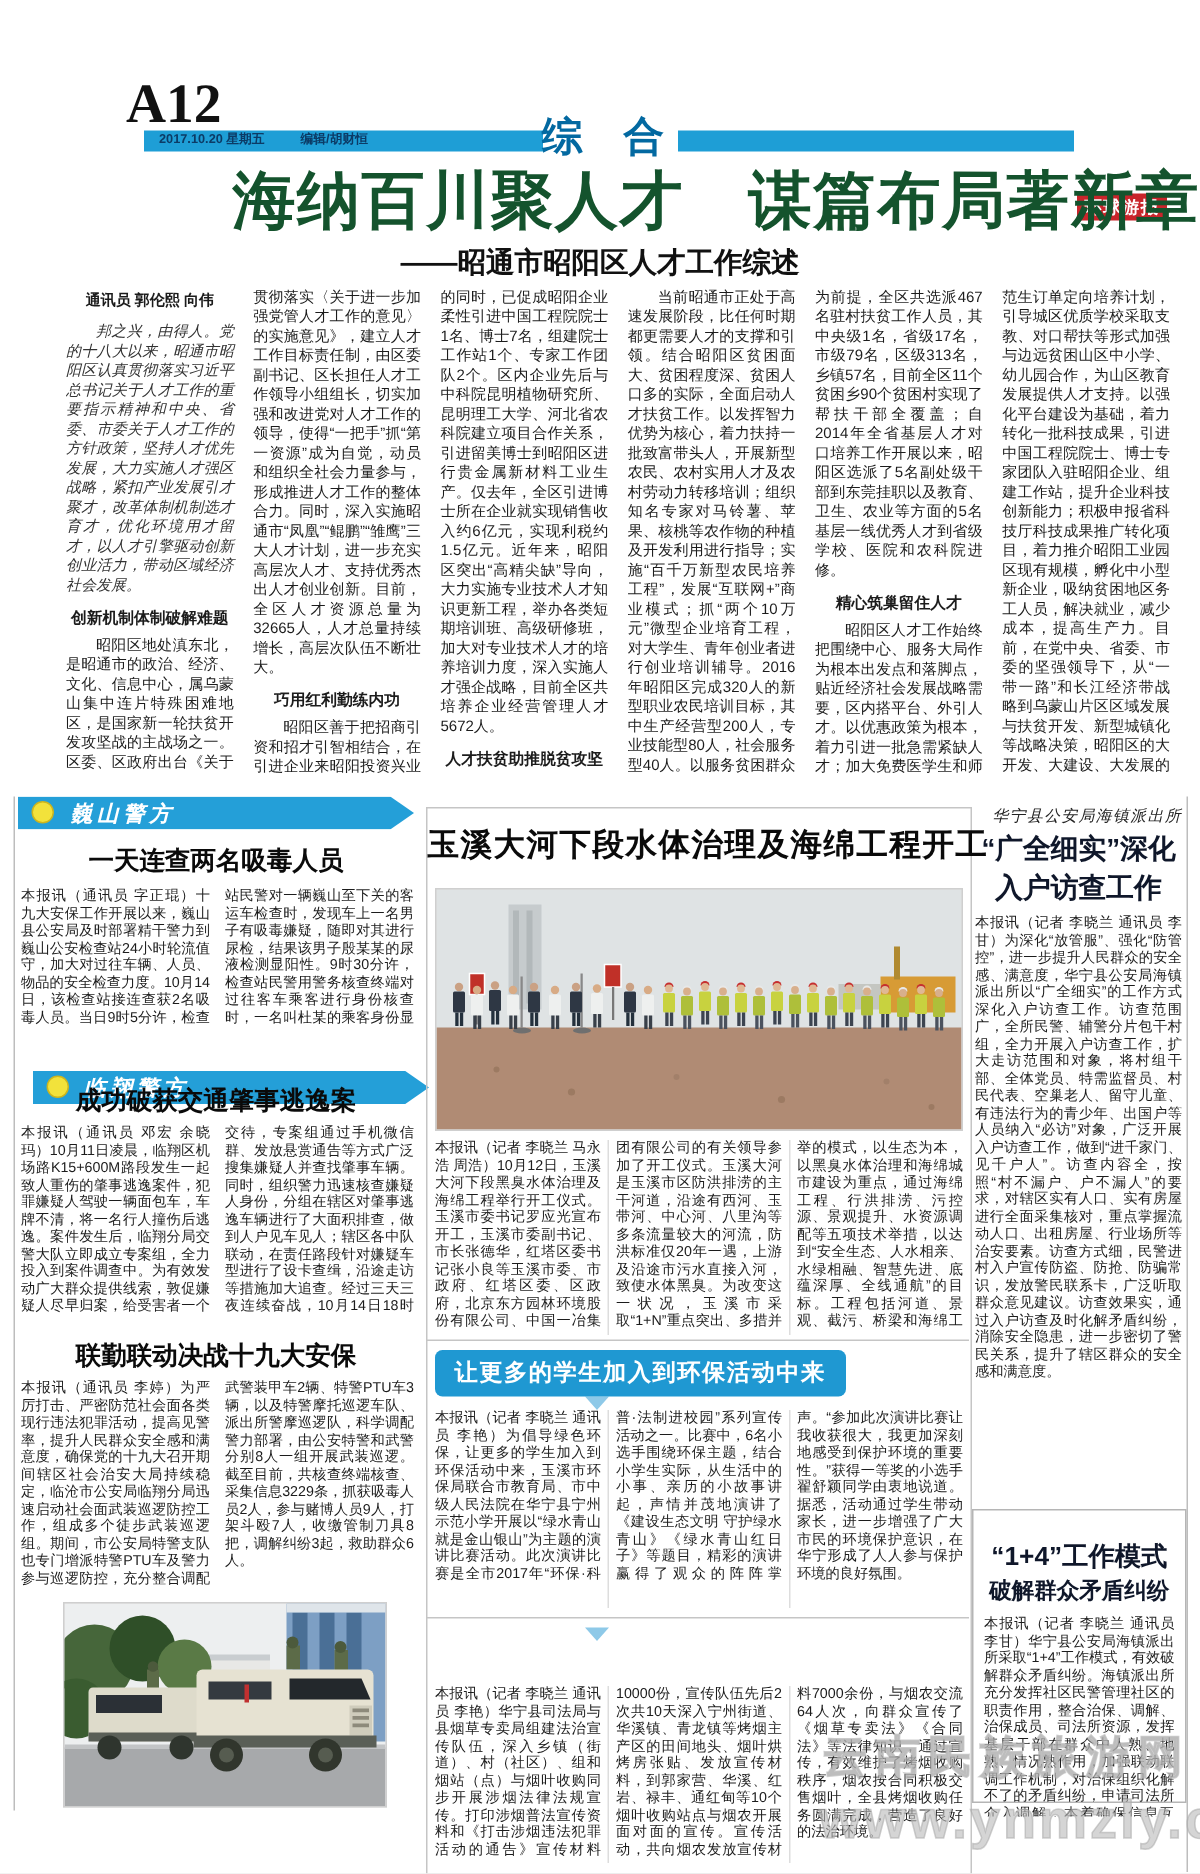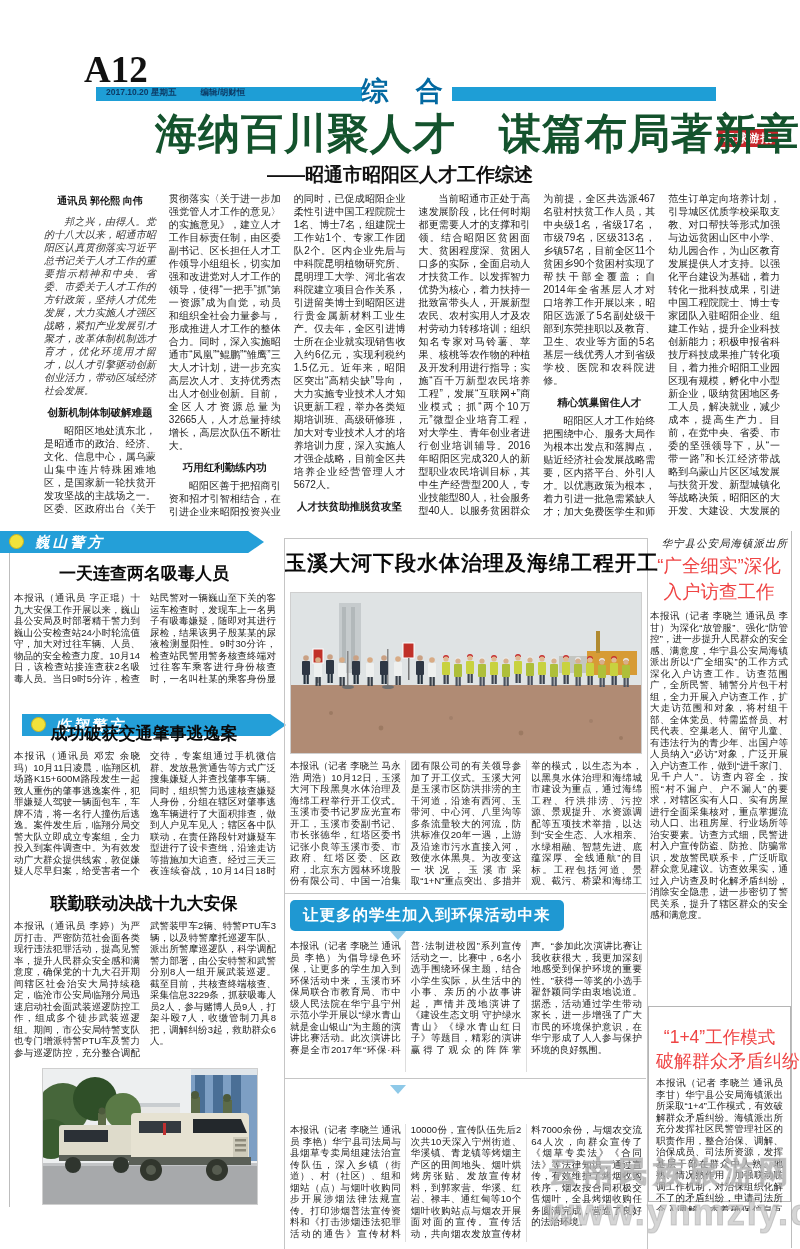--- a/index.html
+++ b/index.html
@@ -41,21 +41,21 @@
   .mid-frame{border:1px solid #c5c5c5;}
   .hrule{background:#c5c5c5;height:1px;}
   .river-hl{font-size:21px;font-weight:900;text-align:center;letter-spacing:1px;color:#0a0a0a;white-space:nowrap;}
   .photo{border:1px solid #cfcfcf;box-sizing:border-box;background:#ddd;}
   .bluebox{display:inline-block;background:#1f98d2;color:#fff;font-weight:900;font-size:15.5px;
            letter-spacing:1px;padding:5px 13px;border-radius:5px;white-space:nowrap;}
   .pointer{width:0;height:0;border:8px solid transparent;border-top:9px solid #8ec9e8;margin-left:100px;}
 
   
   .kicker{font-style:italic;font-size:10.5px;text-align:right;letter-spacing:1px;color:#222;}
-  .right-hl{font-size:18.5px;font-weight:400;text-align:center;line-height:26px;color:#ef4444;white-space:nowrap;}
+  .right-hl{font-size:18.5px;font-weight:700;text-align:center;line-height:26px;color:#0f172a;white-space:nowrap;}
   .mode-box{border:1px solid #b5b5b5;box-sizing:border-box;padding:18px 7px 4px 7px;}
   .vrule{background:#bdbdbd;width:1px;}
 
   .watermark{text-align:center;font-weight:bold;color:rgba(185,185,185,0.6);
              -webkit-text-stroke:1px rgba(170,170,170,0.55);line-height:1.25;}
   .wm1{font-size:30px;letter-spacing:5px;}
   .wm2{font-size:36px;letter-spacing:2px;}
 </style>
 </head>
 <body>
@@ -82,21 +82,21 @@
     <p>昭阳区善于把招商引资和招才引智相结合，在引进企业来昭阳投资兴业的同时，已促成昭阳企业柔性引进中国工程院院士1名、博士7名，组建院士工作站1个、专家工作团队2个。区内企业先后与中科院昆明植物研究所、昆明理工大学、河北省农科院建立项目合作关系，引进留美博士到昭阳区进行贵金属新材料工业生产。仅去年，全区引进博士所在企业就实现销售收入约6亿元，实现利税约1.5亿元。近年来，昭阳区突出“高精尖缺”导向，大力实施专业技术人才知识更新工程，举办各类短期培训班、高级研修班，加大对专业技术人才的培养培训力度，深入实施人才强企战略，目前全区共培养企业经营管理人才5672人。</p>
     <div class="subhead">人才扶贫助推脱贫攻坚</div>
     <p>当前昭通市正处于高速发展阶段，比任何时期都更需要人才的支撑和引领。结合昭阳区贫困面大、贫困程度深、贫困人口多的实际，全面启动人才扶贫工作。以发挥智力优势为核心，着力扶持一批致富带头人，开展新型农民、农村实用人才及农村劳动力转移培训；组织知名专家对马铃薯、苹果、核桃等农作物的种植及开发利用进行指导；实施“百千万新型农民培养工程”，发展“互联网+”商业模式；抓“两个10万元”微型企业培育工程，对大学生、青年创业者进行创业培训辅导。2016年昭阳区完成320人的新型职业农民培训目标，其中生产经营型200人，专业技能型80人，社会服务型40人。以服务贫困群众为前提，全区共选派467名驻村扶贫工作人员，其中央级1名，省级17名，市级79名，区级313名，乡镇57名，目前全区11个贫困乡90个贫困村实现了帮扶干部全覆盖；自2014年全省基层人才对口培养工作开展以来，昭阳区选派了5名副处级干部到东莞挂职以及教育、卫生、农业等方面的5名基层一线优秀人才到省级学校、医院和农科院进修。</p>
     <div class="subhead">精心筑巢留住人才</div>
     <p>昭阳区人才工作始终把围绕中心、服务大局作为根本出发点和落脚点，贴近经济社会发展战略需要，区内搭平台、外引人才。以优惠政策为根本，着力引进一批急需紧缺人才；加大免费医学生和师范生订单定向培养计划，引导城区优质学校采取支教、对口帮扶等形式加强与边远贫困山区中小学、幼儿园合作，为山区教育发展提供人才支持。以强化平台建设为基础，着力转化一批科技成果，引进中国工程院院士、博士专家团队入驻昭阳企业、组建工作站，提升企业科技创新能力；积极申报省科技厅科技成果推广转化项目，着力推介昭阳工业园区现有规模，孵化中小型新企业，吸纳贫困地区务工人员，解决就业，减少成本，提高生产力。目前，在党中央、省委、市委的坚强领导下，从“一带一路”和长江经济带战略到乌蒙山片区区域发展与扶贫开发、新型城镇化等战略决策，昭阳区的大开发、大建设、大发展的持续叠加机遇吸引着众人的目光。</p>
   </div>
 
   <div class="abs vrule" style="left:9px;top:531px;height:676px;"></div>
   <div class="abs vrule" style="left:791px;top:531px;height:717px;"></div>
 
-  <div class="abs ribbon" style="left:0;top:531px;width:264px;padding-left:35px;">
+  <div class="abs ribbon" style="left:12px;top:531px;width:264px;padding-left:35px;">
     <span class="dot"></span>
     <span>巍山警方</span>
   </div>
   <div class="abs small-hl" style="left:12px;top:562px;width:264px;">一天连查两名吸毒人员</div>
   <div class="abs body-s c2 jtext" style="left:14px;top:592px;width:262px;height:94px;">本报讯（通讯员 字正琨）十九大安保工作开展以来，巍山县公安局及时部署精干警力到巍山公安检查站24小时轮流值守，加大对过往车辆、人员、物品的安全检查力度。10月14日，该检查站接连查获2名吸毒人员。当日9时5分许，检查站民警对一辆巍山至下关的客运车检查时，发现车上一名男子有吸毒嫌疑，随即对其进行尿检，结果该男子殷某某的尿液检测显阳性。9时30分许，检查站民警用警务核查终端对过往客车乘客进行身份核查时，一名叫杜某的乘客身份显示为吸毒重点人员，民警立即对其进行尿检，其尿液检测显阳性。目前，殷某某、杜某已移交派出所处理，两人均被处以行政拘留15日、强制隔离戒毒两年的处罚。</div>
 
   <div class="abs ribbon" style="left:22px;top:692px;width:264px;">
     <span class="dot"></span>
     <span>临翔警方</span>
   </div>
@@ -255,21 +255,21 @@
 
   <div class="abs kicker" style="left:650px;top:537px;width:138px;">华宁县公安局海镇派出所</div>
   <div class="abs" style="left:648px;top:553px;width:142px;">
     <div class="right-hl">“广全细实”深化</div>
     <div class="right-hl">入户访查工作</div>
   </div>
   <div class="abs body-s jtext" style="left:650px;top:610px;width:138px;height:392px;">本报讯（记者 李晓兰 通讯员 李甘）为深化“放管服”、强化“防管控”，进一步提升人民群众的安全感、满意度，华宁县公安局海镇派出所以“广全细实”的工作方式深化入户访查工作。访查范围广，全所民警、辅警分片包干村组，全力开展入户访查工作，扩大走访范围和对象，将村组干部、全体党员、特需监督员、村民代表、空巢老人、留守儿童、有违法行为的青少年、出国户等人员纳入“必访”对象，广泛开展入户访查工作，做到“进千家门、见千户人”。访查内容全，按照“村不漏户、户不漏人”的要求，对辖区实有人口、实有房屋进行全面采集核对，重点掌握流动人口、出租房屋、行业场所等治安要素。访查方式细，民警进村入户宣传防盗、防抢、防骗常识，发放警民联系卡，广泛听取群众意见建议。访查效果实，通过入户访查及时化解矛盾纠纷，消除安全隐患，进一步密切了警民关系，提升了辖区群众的安全感和满意度。</div>
 
   <div class="abs mode-box" style="left:648px;top:1006px;width:143px;height:196px;">
     <div class="right-hl" style="font-size:17.5px;line-height:24px;">“1+4”工作模式</div>
-    <div class="right-hl" style="font-size:18px;line-height:24px;">破解群众矛盾纠纷</div>
+    <div class="right-hl" style="font-size:15px;line-height:24px;">破解群众矛盾纠纷</div>
     <div class="body-s jtext" style="height:134px;margin-top:4px;">本报讯（记者 李晓兰 通讯员 李甘）华宁县公安局海镇派出所采取“1+4”工作模式，有效破解群众矛盾纠纷。海镇派出所充分发挥社区民警管理社区的职责作用，整合治保、调解、治保成员、司法所资源，发挥基层干部在群众中人熟、地熟、情况熟作用，加强联动联调工作机制，对治保组织化解不了的矛盾纠纷，申请司法所介入调解，本着确保信息互通、及时处理的原则，建立“社区民警+治保+调解+治保成员+司法所”的“1+4”联动联调工作机制，有效调处矛盾纠纷，推动平安海镇、和谐海镇建设。</div>
   </div>
 
   <div class="abs watermark" style="right:4px;bottom:14px;width:250px;">
     <div class="wm1">云南民族旅游网</div>
     <div class="wm2">www.ynmzly.com</div>
   </div>
 
 </div>
 

